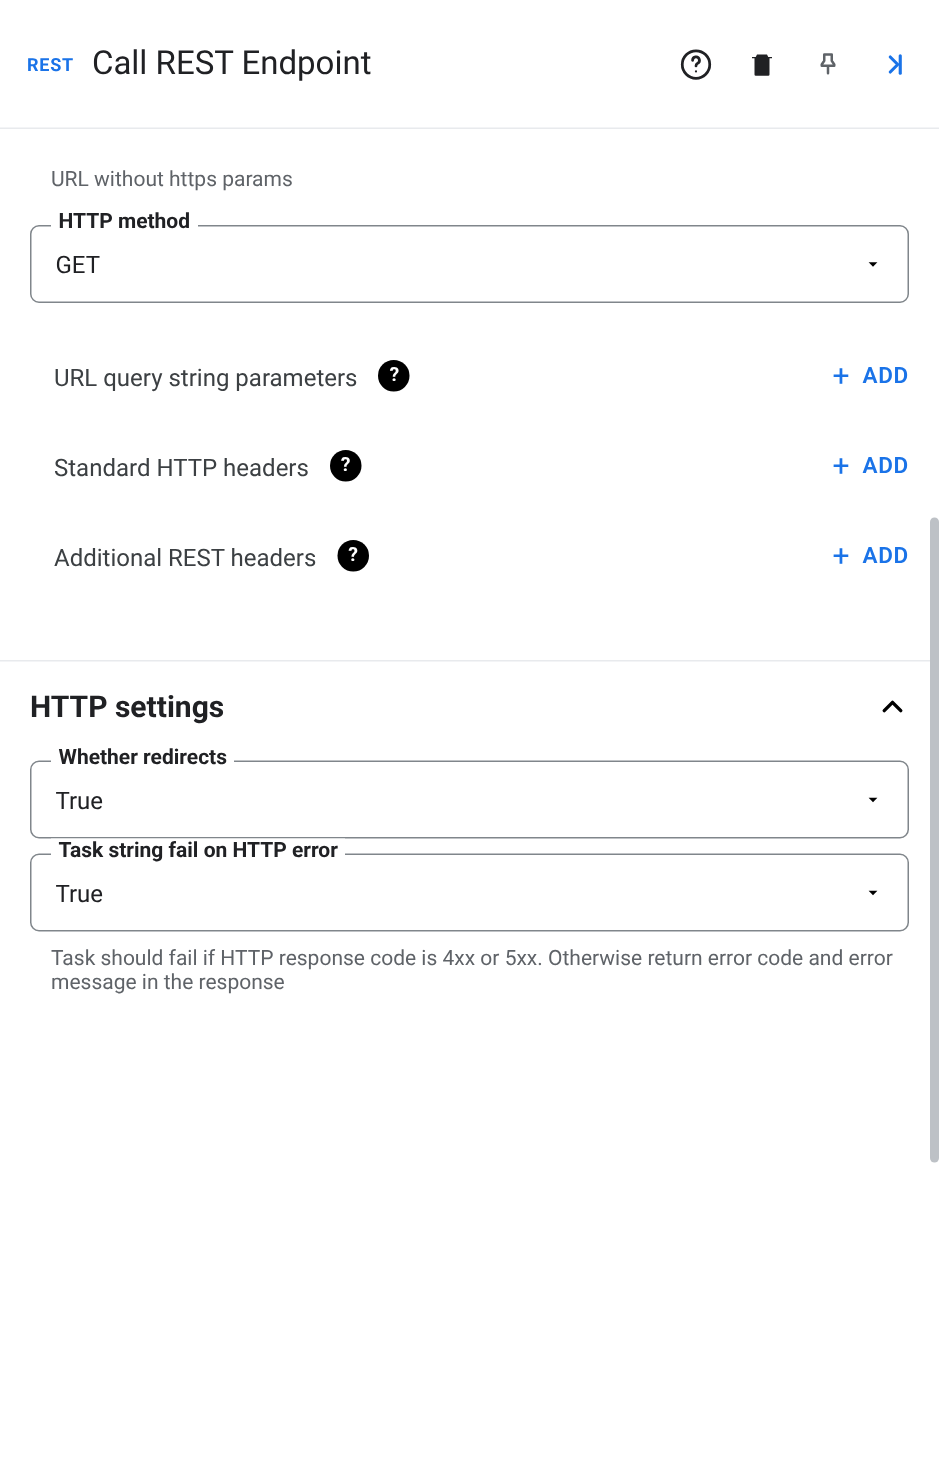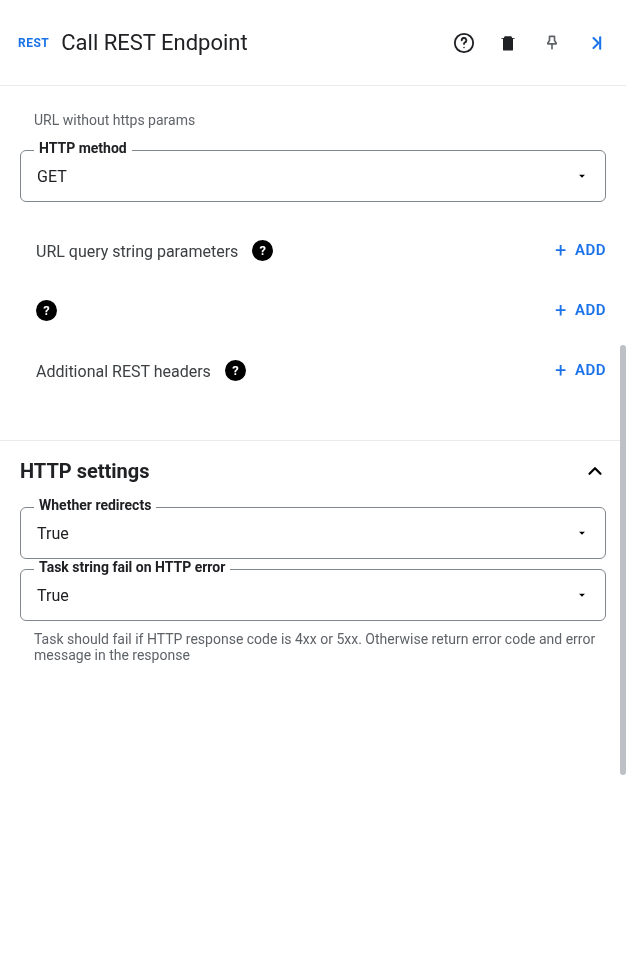--- a/index.html
+++ b/index.html
@@ -246,20 +246,21 @@
       <span class="help-circle">?</span>
     </div>
     <div class="add-btn">
       <span style="font-size:20px;font-weight:400">+</span>
       <span>ADD</span>
     </div>
   </div>
 
   <div class="row-item">
     <div class="row-left">
+      <span class="row-label">Standard HTTP headers</span>
       <span class="help-circle">?</span>
     </div>
     <div class="add-btn">
       <span style="font-size:20px;font-weight:400">+</span>
       <span>ADD</span>
     </div>
   </div>
 
   <div class="row-item">
     <div class="row-left">

